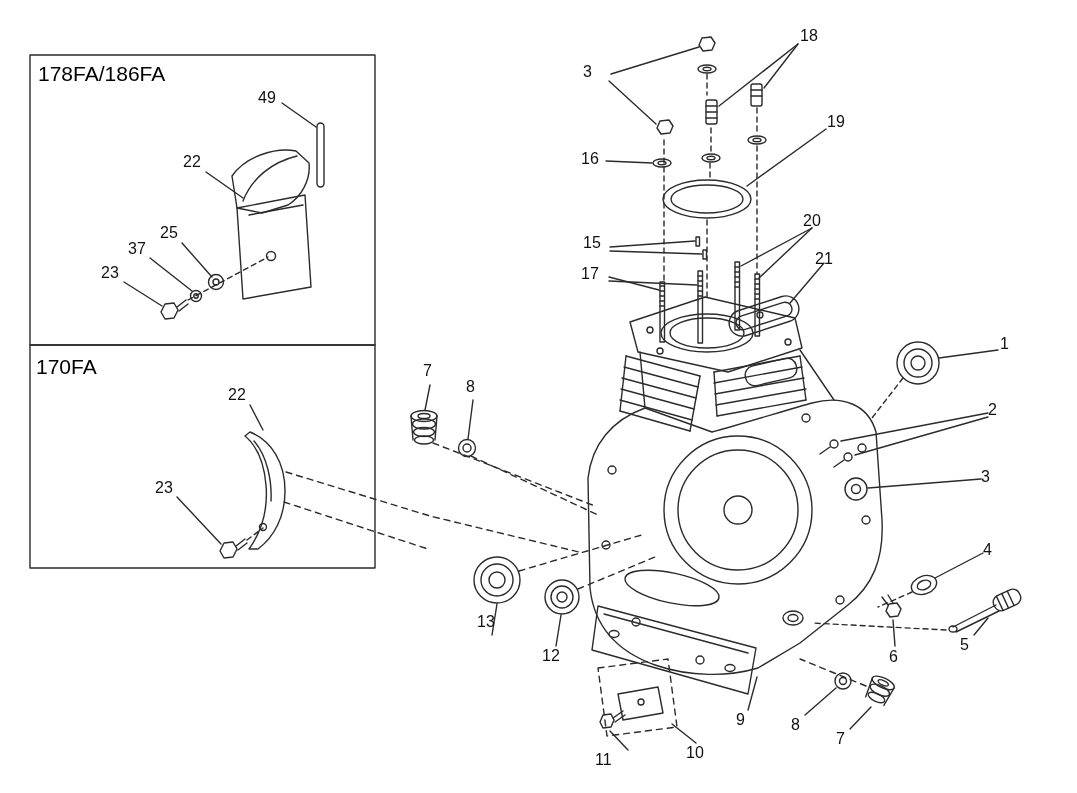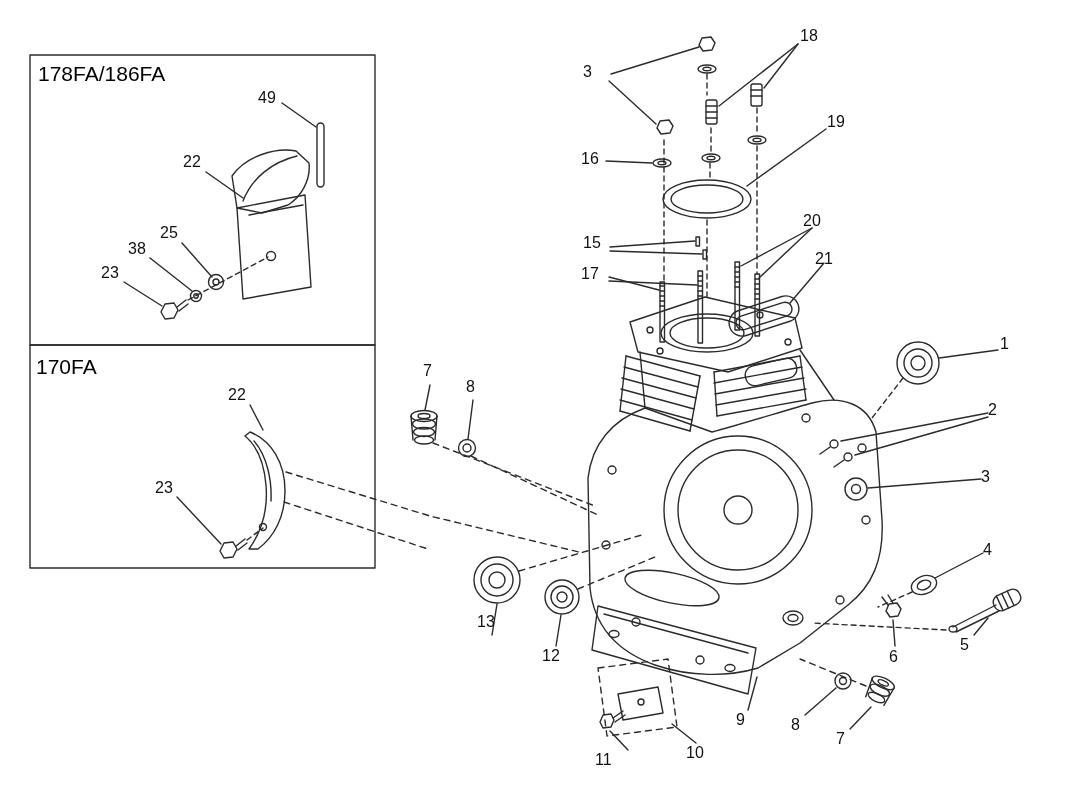--- a/index.html
+++ b/index.html
@@ -308,19 +308,19 @@
   <div class="co" style="left:542px;top:648px">12</div>
   <div class="co" style="left:736px;top:712px">9</div>
   <div class="co" style="left:791px;top:717px">8</div>
   <div class="co" style="left:836px;top:731px">7</div>
   <div class="co" style="left:595px;top:752px">11</div>
   <div class="co" style="left:686px;top:745px">10</div>
 
   <div class="co" style="left:258px;top:90px">49</div>
   <div class="co" style="left:183px;top:154px">22</div>
   <div class="co" style="left:160px;top:225px">25</div>
-  <div class="co" style="left:128px;top:241px">38</div>
+  <div class="co" style="left:128px;top:241px">37</div>
   <div class="co" style="left:101px;top:265px">23</div>
 
   <div class="co" style="left:228px;top:387px">22</div>
   <div class="co" style="left:155px;top:480px">23</div>
 
 </div>
 
 </body></html>

